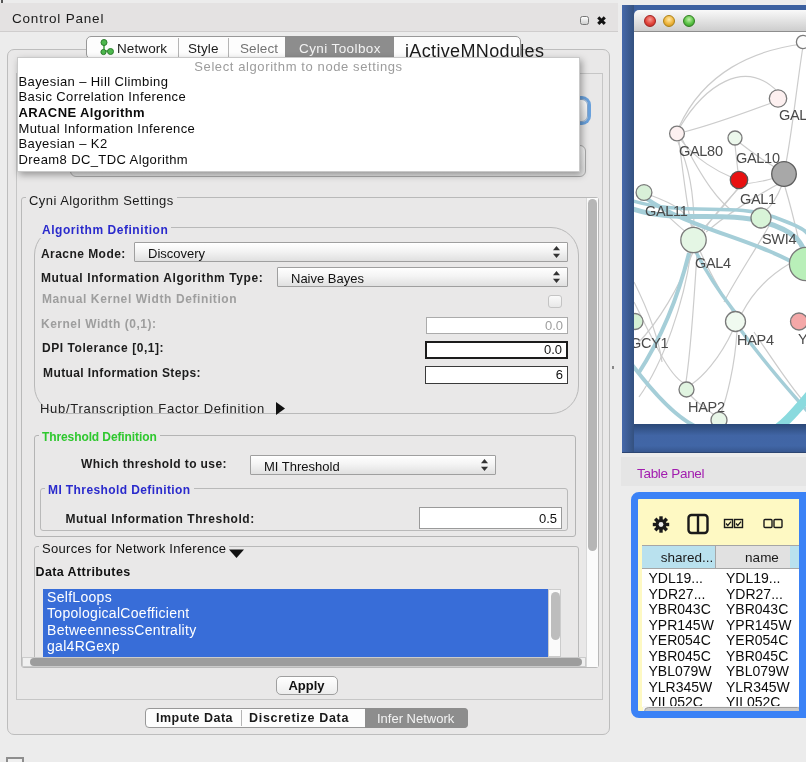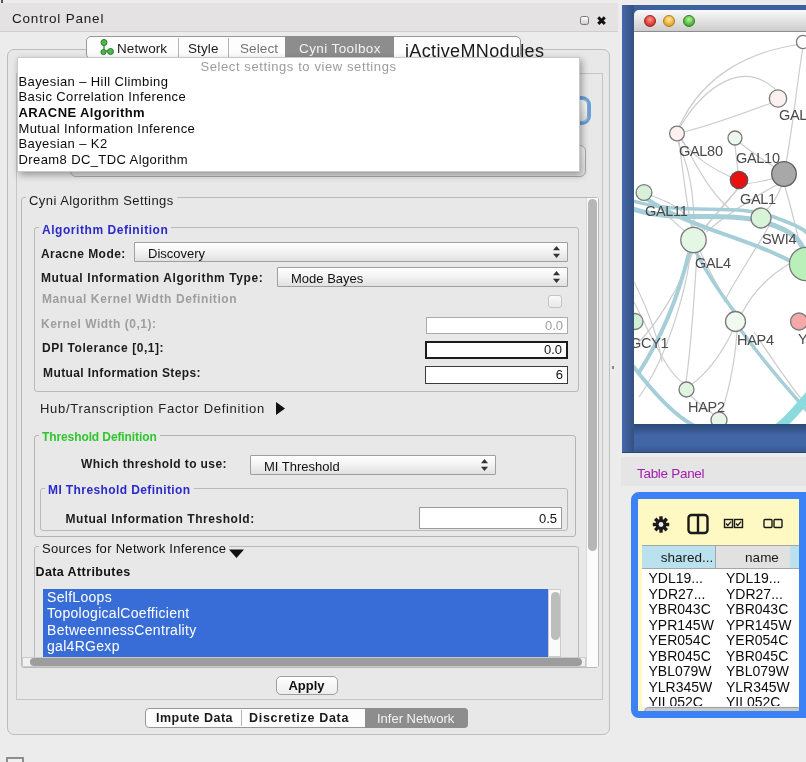--- a/index.html
+++ b/index.html
@@ -62,34 +62,34 @@
 <div class="abs" style="left:70px;top:145px;width:516px;height:32px;border:1px solid #ababab;border-radius:6px;background:linear-gradient(#f6f6f6,#e4e4e4);"></div>
 <div class="abs" style="left:90px;top:153px;font-size:13px;color:#b5b5b5;">galFiltered.sif default node</div>
 
 <div class="grp" style="left:21px;top:197px;width:578px;height:471px;">
   <span class="gt" style="color:#1a1a1a;">Cyni Algorithm Settings</span>
 </div>
 
 <div class="abs" style="left:586px;top:198px;width:12px;height:469px;background:#fbfbfb;border-left:1px solid #d8d8d8;"></div>
 <div class="abs" style="left:587.5px;top:199px;width:9px;height:352px;background:#b6b6b6;border-radius:5px;"></div>
 
-<div class="grp" style="left:34px;top:227px;width:545px;height:165px;">
+<div class="grp" style="left:34px;top:227px;width:545px;height:187px;border-radius:28px;">
   <span class="gt" style="color:#2a2acc;font-weight:bold;font-size:12px;letter-spacing:0.55px;">Algorithm Definition</span>
 </div>
 <div class="lbl" style="left:41px;top:246.5px;">Aracne Mode:</div>
 <div class="combo" style="left:134px;top:241.5px;width:434px;height:20px;">
   <span class="tx">Discovery</span>
   <svg width="9" height="12">
       <path d="M4.5 0 L8 4.2 L1 4.2 Z" fill="#333"></path>
       <path d="M4.5 12 L8 7.8 L1 7.8 Z" fill="#333"></path>
     </svg>
 </div>
 <div class="lbl" style="left:41px;top:271px;letter-spacing:0.6px;">Mutual Information Algorithm Type:</div>
 <div class="combo" style="left:277px;top:266.5px;width:291px;height:20px;">
-  <span class="tx">Mode Bayes</span>
+  <span class="tx">Naive Bayes</span>
   <svg width="9" height="12">
       <path d="M4.5 0 L8 4.2 L1 4.2 Z" fill="#333"></path>
       <path d="M4.5 12 L8 7.8 L1 7.8 Z" fill="#333"></path>
     </svg>
 </div>
 <div class="lbl dis" style="left:42px;top:291.5px;letter-spacing:0.6px;">Manual Kernel Width Definition</div>
 <div class="abs" style="left:548px;top:295px;width:14px;height:13px;border:1px solid #c4c4c4;border-radius:3px;background:linear-gradient(#fafafa,#e8e8e8);"></div>
 <div class="lbl dis" style="left:41px;top:316.5px;letter-spacing:0.5px;">Kernel Width (0,1):</div>
 <div class="field" style="left:426px;top:316.5px;width:142px;height:17px;border:1px solid #ababab;color:#9e9e9e;">0.0</div>
 <div class="lbl" style="left:42px;top:341px;letter-spacing:0.55px;">DPI Tolerance [0,1]:</div>
@@ -146,21 +146,21 @@
 <div class="abs" style="left:156px;top:711px;font-size:12.5px;letter-spacing:0.5px;font-weight:bold;color:#1a1a1a;">Impute Data</div>
 <div class="abs" style="left:241px;top:710px;width:1px;height:16px;background:#b5b5b5;"></div>
 <div class="abs" style="left:249px;top:711px;font-size:12.5px;letter-spacing:0.7px;font-weight:bold;color:#1a1a1a;">Discretize Data</div>
 <div class="abs" style="left:364.5px;top:708px;width:103.5px;height:20px;background:#8d8d8d;border-radius:0 4px 4px 0;"></div>
 <div class="abs" style="left:377px;top:711px;font-size:13px;color:#f3f3f3;">Infer Network</div>
 
 <div class="abs" style="left:6px;top:757px;width:18px;height:10px;border:2px solid #8e8e8e;background:#f0f0f0;"></div>
 <div class="abs" style="left:612px;top:366px;width:2px;height:3px;background:#888;"></div>
 
 <div class="abs" style="left:17px;top:57px;width:563px;height:115px;background:#ffffff;border:1px solid #c9c9c9;box-shadow:2px 3px 7px rgba(0,0,0,0.35);z-index:50;"></div>
-<div class="abs" style="left:17px;top:58.5px;width:563px;text-align:center;font-size:13px;letter-spacing:0.6px;color:#9c9c9c;z-index:51;">Select settings to view settings</div>
+<div class="abs" style="left:17px;top:58.5px;width:563px;text-align:center;font-size:13px;letter-spacing:0.6px;color:#9c9c9c;z-index:51;">Select algorithm to node settings</div>
 <div class="abs" style="left:18.5px;top:73.5px;font-size:13px;letter-spacing:0.4px;color:#0a0a0a;line-height:15.7px;z-index:51;">
 Bayesian – Hill Climbing<br>
 Basic Correlation Inference<br>
 <b>ARACNE Algorithm</b><br>
 Mutual Information Inference<br>
 Bayesian – K2<br>
 Dream8 DC_TDC Algorithm
 </div>
 
 <div class="abs" style="left:618px;top:0;width:188px;height:5px;background:#ededed;"></div>

